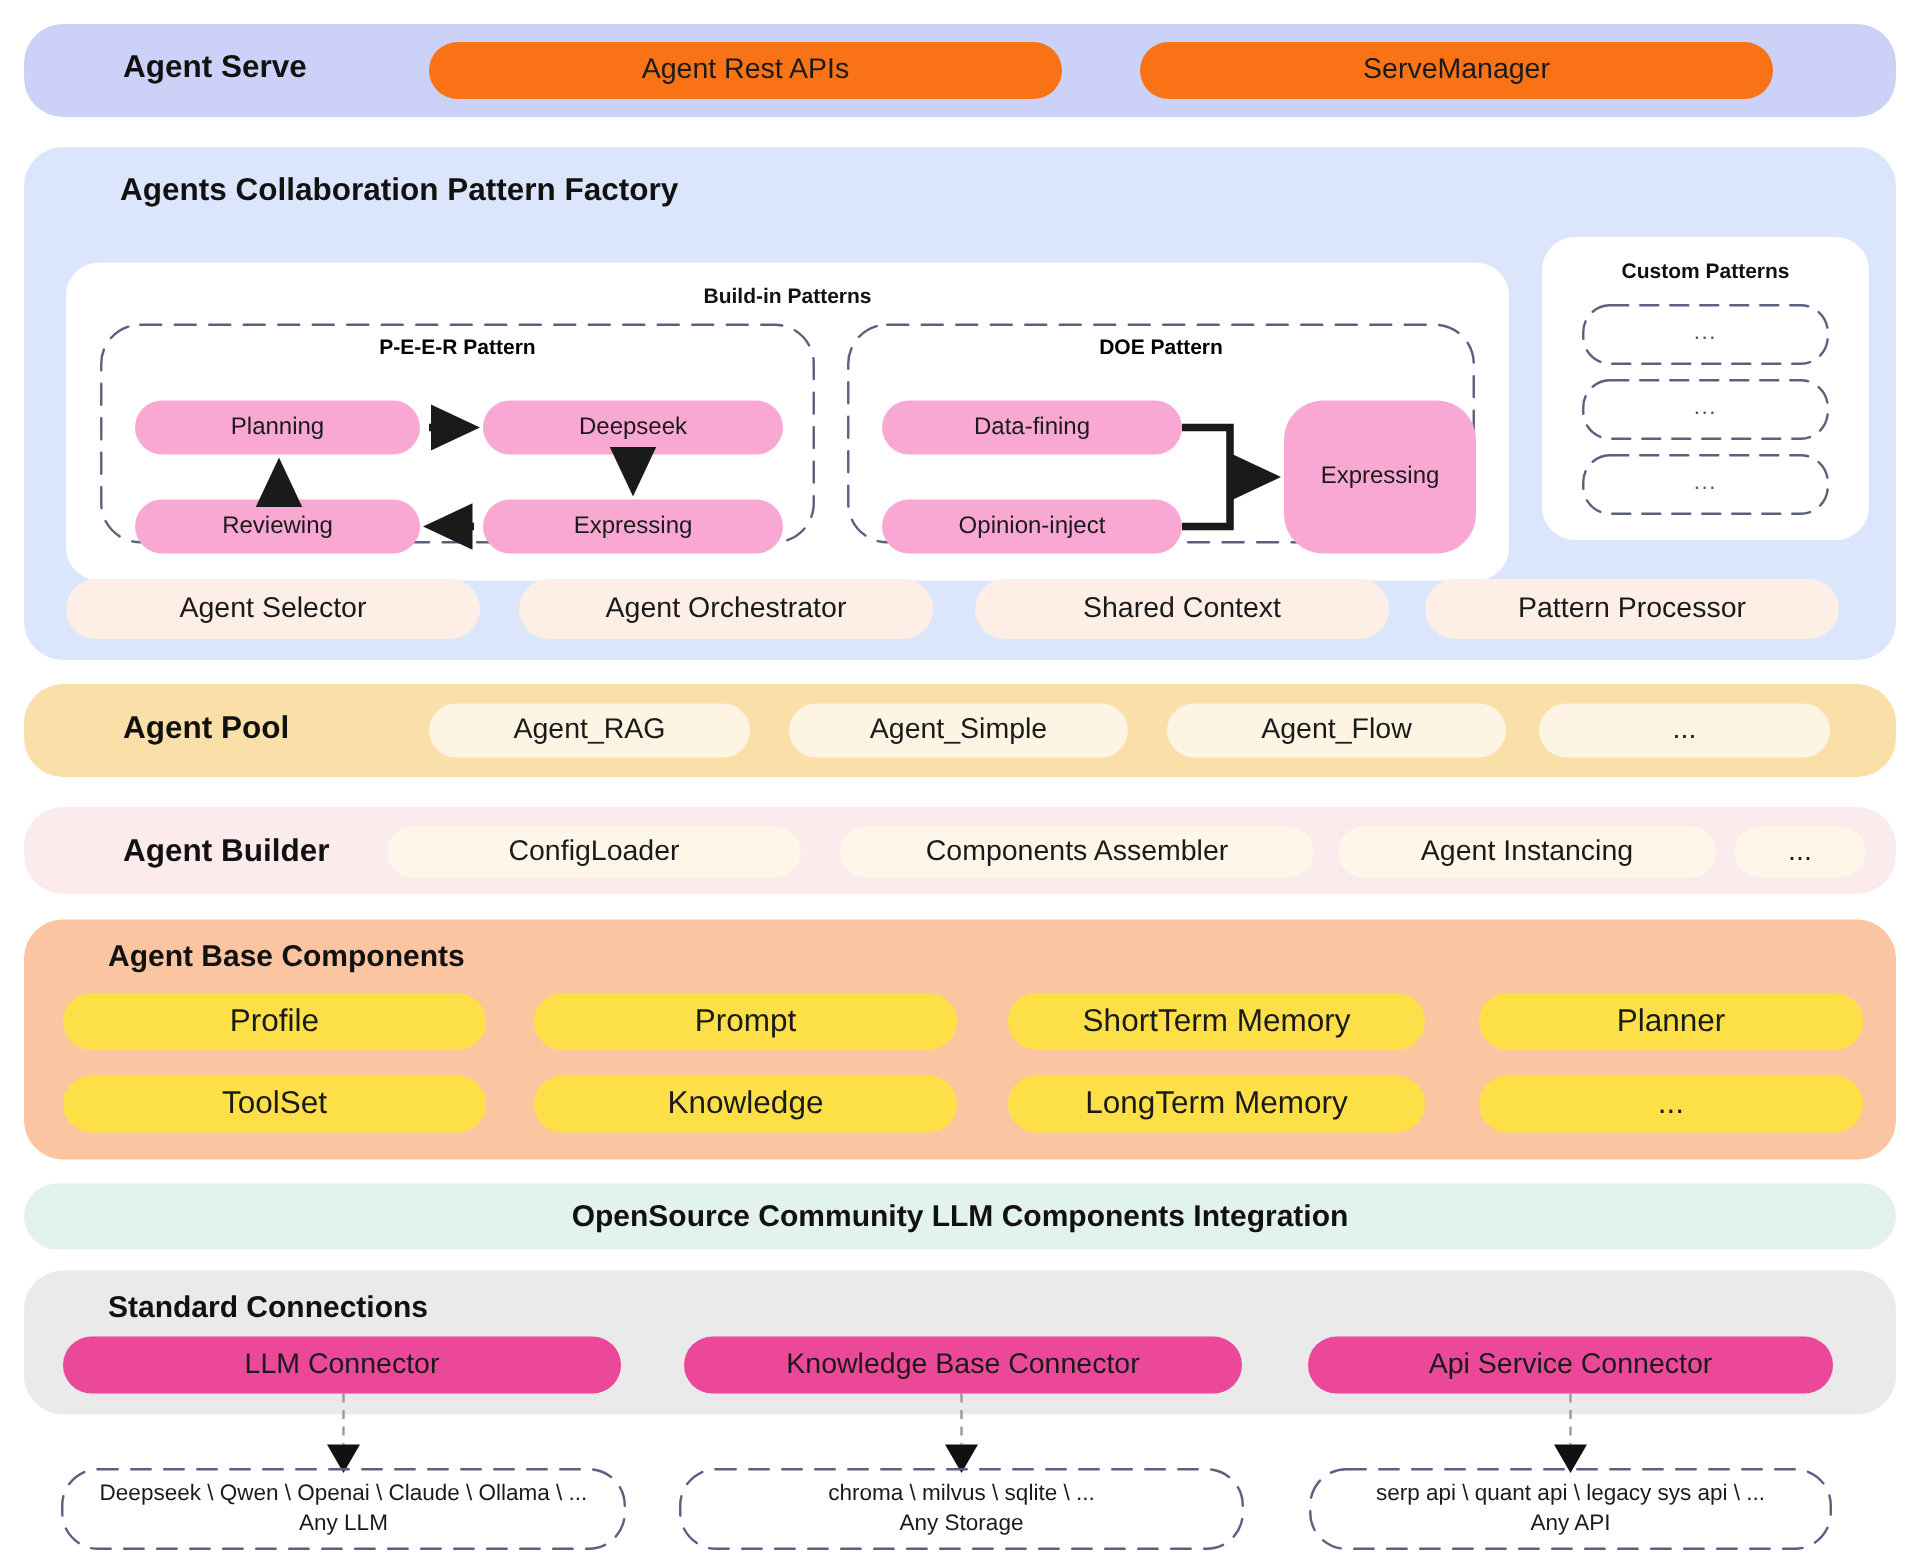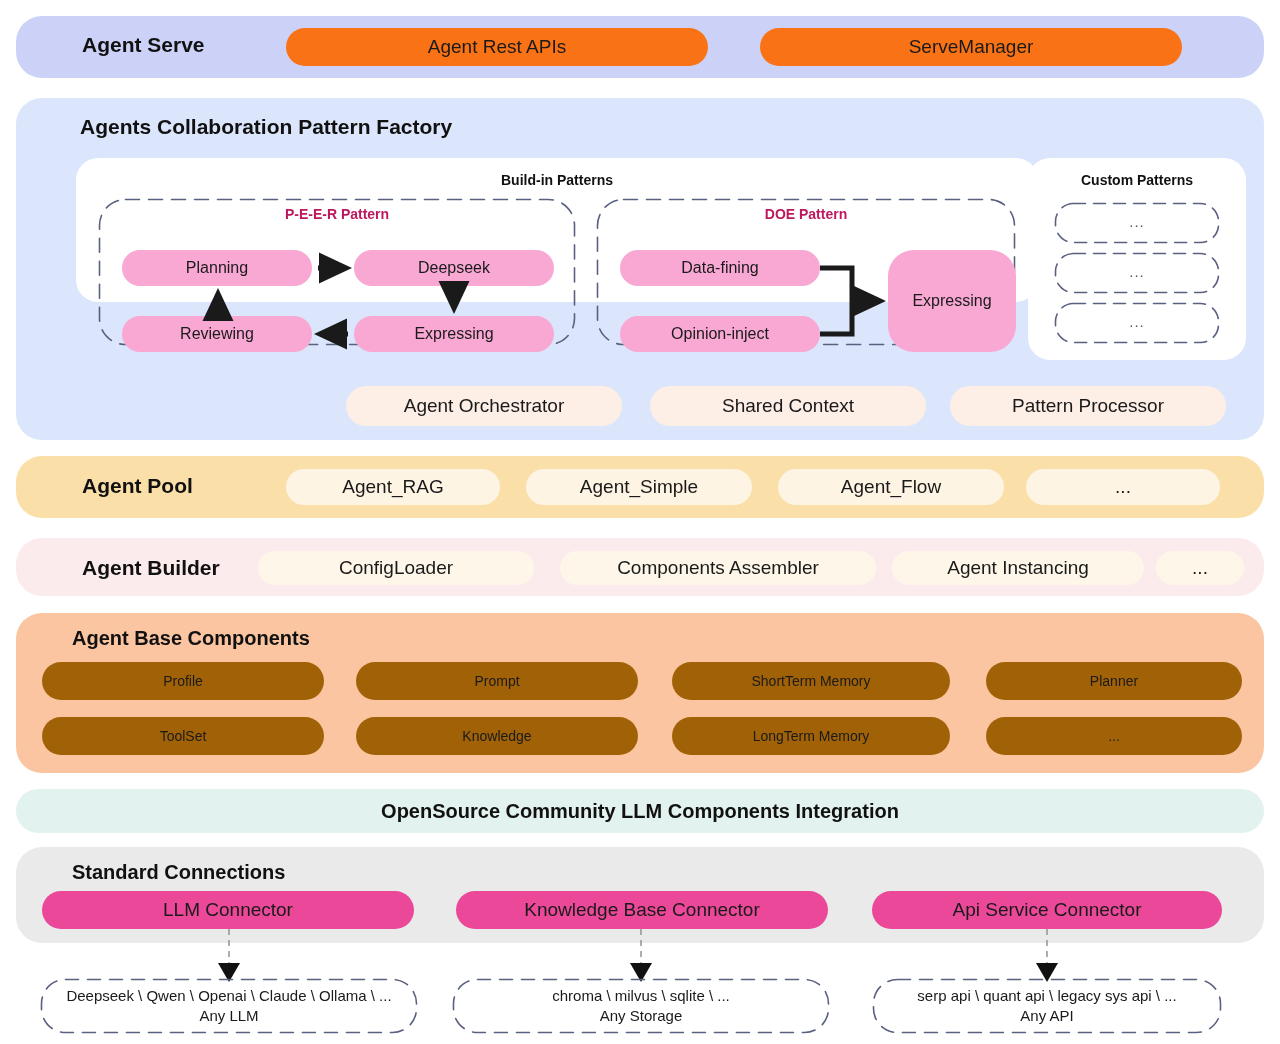--- a/index.html
+++ b/index.html
@@ -29,31 +29,31 @@
 
   
   #serve-band { left: 16px; top: 16px; width: 1248px; height: 62px; background: #ccd2f7; }
   #serve-title { left: 82px; top: 33px; font-size: 21px; }
   .serve-pill { background: #f97316; height: 38px; top: 28px; font-size: 19px; border-radius: 19px; }
 
   
   #factory-band { left: 16px; top: 98px; width: 1248px; height: 342px; background: #dbe5fb; }
   #factory-title { left: 80px; top: 115px; font-size: 21px; }
   .white-card { position: absolute; background: #ffffff; border-radius: 22px; }
-  #buildin-card { left: 44px; top: 158px; width: 962px; height: 144px; margin-left: 32px; }
+  #buildin-card { left: 44px; top: 175px; width: 962px; height: 212px; }
   #custom-card  { left: 1028px; top: 158px; width: 218px; height: 202px; }
   .card-caption {
     position: absolute; font-size: 14px; font-weight: bold; color: #111;
     width: 100%; text-align: center; white-space: nowrap;
   }
   .sketch-box { position: absolute; }
   .sketch-box svg { position: absolute; inset: 0; width: 100%; height: 100%; overflow: visible; }
   .sketch-label {
     position: absolute; width: 100%; text-align: center;
-    font-size: 14px; font-weight: bold; color: #be185d;
+    font-size: 14px; font-weight: bold; color: #000000;
   }
   .node {
     position: absolute; display: flex; align-items: center; justify-content: center;
     background: #f9a8d4; border-radius: 20px; font-size: 16px; color: #1a1a1a;
     white-space: nowrap;
   }
   .dots { color: #555; font-size: 15px; letter-spacing: 1px; }
   .arrow-layer { position: absolute; inset: 0; pointer-events: none; overflow: visible; }
   .orch-pill { background: #fdeee6; height: 40px; top: 386px; font-size: 19px; border-radius: 20px; }
 
@@ -63,21 +63,21 @@
   .pool-pill { background: #fdf4e4; height: 36px; top: 469px; font-size: 19px; border-radius: 18px; }
 
   
   #builder-band { left: 16px; top: 538px; width: 1248px; height: 58px; background: #fcebec; }
   #builder-title { left: 82px; top: 556px; font-size: 21px; }
   .builder-pill { background: #fdf6e9; height: 34px; top: 551px; font-size: 19px; border-radius: 17px; }
 
   
   #base-band { left: 16px; top: 613px; width: 1248px; height: 160px; background: #fac5a0; }
   #base-title { left: 72px; top: 627px; font-size: 20px; }
-  .base-pill { background: #a16207; height: 38px; font-size: 14px; border-radius: 19px; }
+  .base-pill { background: #fde047; height: 38px; font-size: 21px; border-radius: 19px; }
   .base-row1 { top: 662px; }
   .base-row2 { top: 717px; }
 
   
   #oss-band { left: 16px; top: 789px; width: 1248px; height: 44px; background: #e2f2ee; }
   #oss-title {
     left: 16px; top: 800px; width: 1248px; text-align: center;
     font-size: 20px; font-weight: bold; color: #111;
   }
 
@@ -204,20 +204,21 @@
         <path d="M218,963 L240,963 L229,982 z" fill="#111111"></path>
         <line x1="641" y1="929" x2="641" y2="963" stroke="#9a9a9a" stroke-width="1.6" stroke-dasharray="6 5"></line>
         <path d="M630,963 L652,963 L641,982 z" fill="#111111"></path>
         <line x1="1047" y1="929" x2="1047" y2="963" stroke="#9a9a9a" stroke-width="1.6" stroke-dasharray="6 5"></line>
         <path d="M1036,963 L1058,963 L1047,982 z" fill="#111111"></path>
       </g>
   </svg>
 
 <div class="pill serve-pill" style="left: 286px; width: 422px;">Agent Rest APIs</div>
     <div class="pill serve-pill" style="left: 760px; width: 422px;">ServeManager</div>
+    <div class="pill orch-pill" style="left: 44px; width: 276px;">Agent Selector</div>
     <div class="pill orch-pill" style="left: 346px; width: 276px;">Agent Orchestrator</div>
     <div class="pill orch-pill" style="left: 650px; width: 276px;">Shared Context</div>
     <div class="pill orch-pill" style="left: 950px; width: 276px;">Pattern Processor</div>
     <div class="pill pool-pill" style="left: 286px; width: 214px;">Agent_RAG</div>
     <div class="pill pool-pill" style="left: 526px; width: 226px;">Agent_Simple</div>
     <div class="pill pool-pill" style="left: 778px; width: 226px;">Agent_Flow</div>
     <div class="pill pool-pill" style="left: 1026px; width: 194px;">...</div>
     <div class="pill builder-pill" style="left: 258px; width: 276px;">ConfigLoader</div>
     <div class="pill builder-pill" style="left: 560px; width: 316px;">Components Assembler</div>
     <div class="pill builder-pill" style="left: 892px; width: 252px;">Agent Instancing</div>

